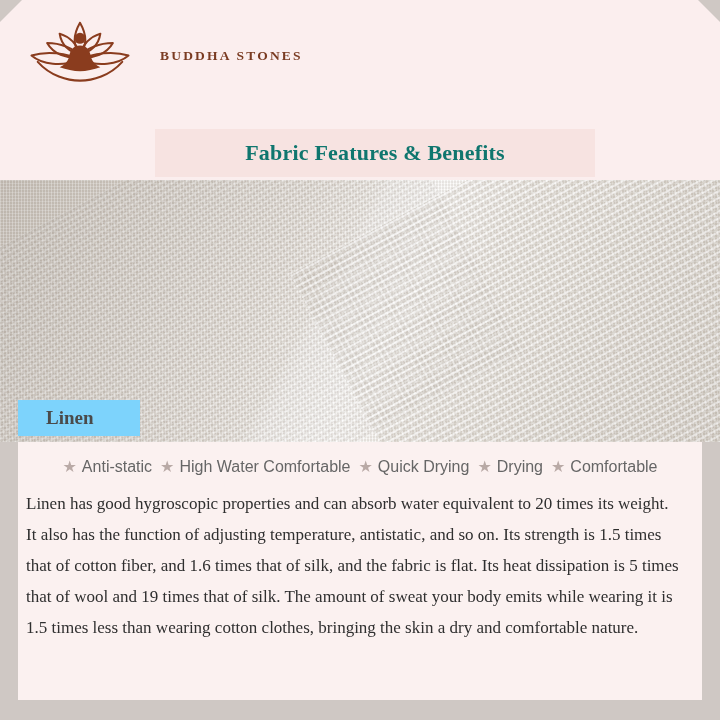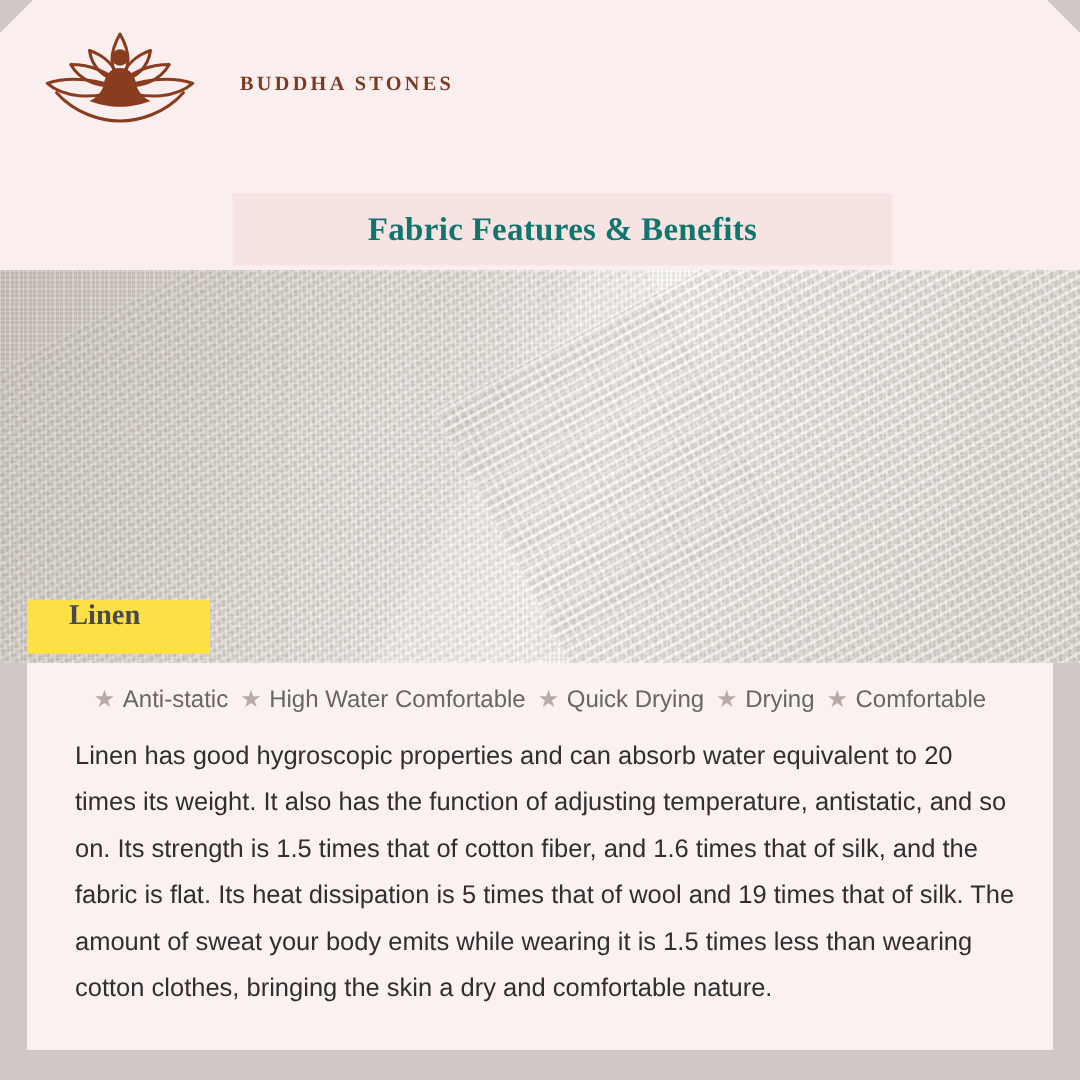--- a/index.html
+++ b/index.html
@@ -142,22 +142,23 @@
     background: linear-gradient(118deg, rgba(120,110,100,0.22) 0%, rgba(120,110,100,0.05) 40%, rgba(255,255,255,0.0) 55%, rgba(130,120,110,0.10) 100%);
   }
 
   
   .label-tab {
     position: absolute;
     left: 18px;
     top: 400px;
     height: 36px;
     min-width: 122px;
-    background: #fde047;
-    display: flex;
+    background: #7dd3fc;
+    display: flex;
+    align-items: center;
     padding-left: 28px;
     padding-right: 20px;
     box-sizing: border-box;
     z-index: 4;
   }
   .label-tab .label-text {
     font-family: "Liberation Serif", serif;
     font-weight: bold;
     font-size: 19px;
     color: #4a4a4a;
@@ -191,22 +192,22 @@
     color: #b9aaa6;
     font-size: 16px;
     line-height: 1;
   }
   .feature-label {
     font-family: "Liberation Sans", sans-serif;
     font-size: 16px;
     color: #666;
   }
   .body-text {
-    padding: 8px 22px 0 32px;
-    font-family: Liberation Sans, sans-serif;
+    padding: 8px 22px 0 8px;
+    font-family: Liberation Serif, serif;
     font-size: 17px;
     line-height: 31px;
     color: #2f2f2f;
     text-align: left;
   }
   .footer-strip {
     position: absolute;
     left: 0; bottom: 0;
     width: 720px;
     height: 20px;

